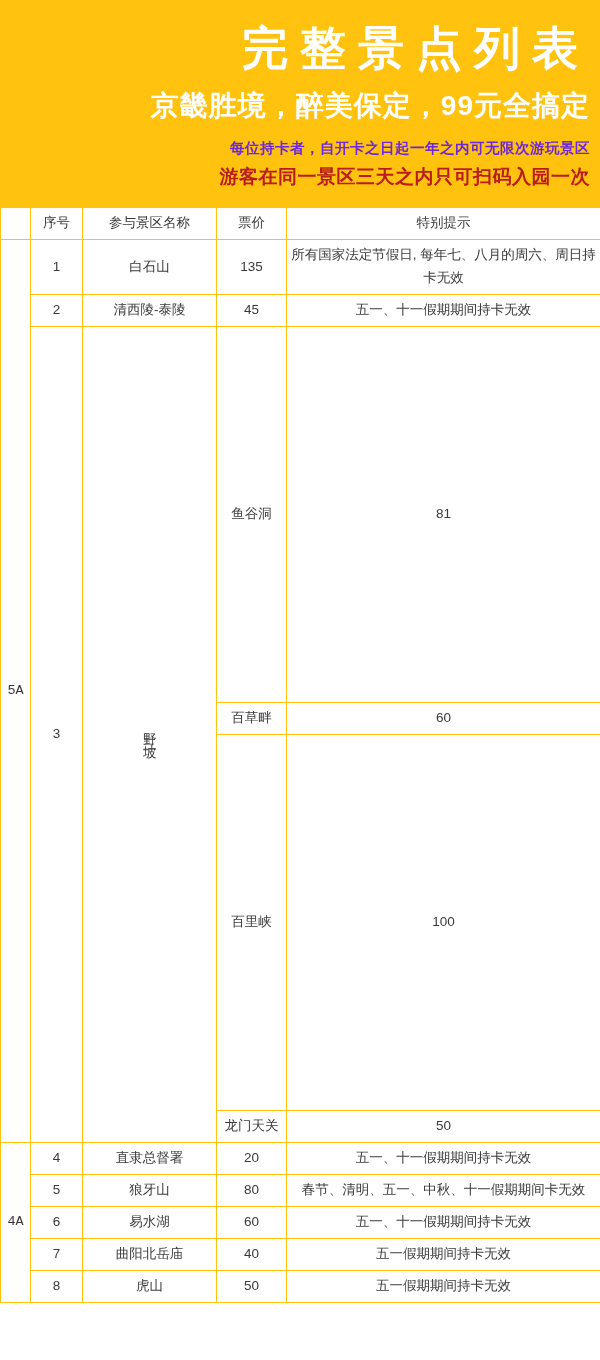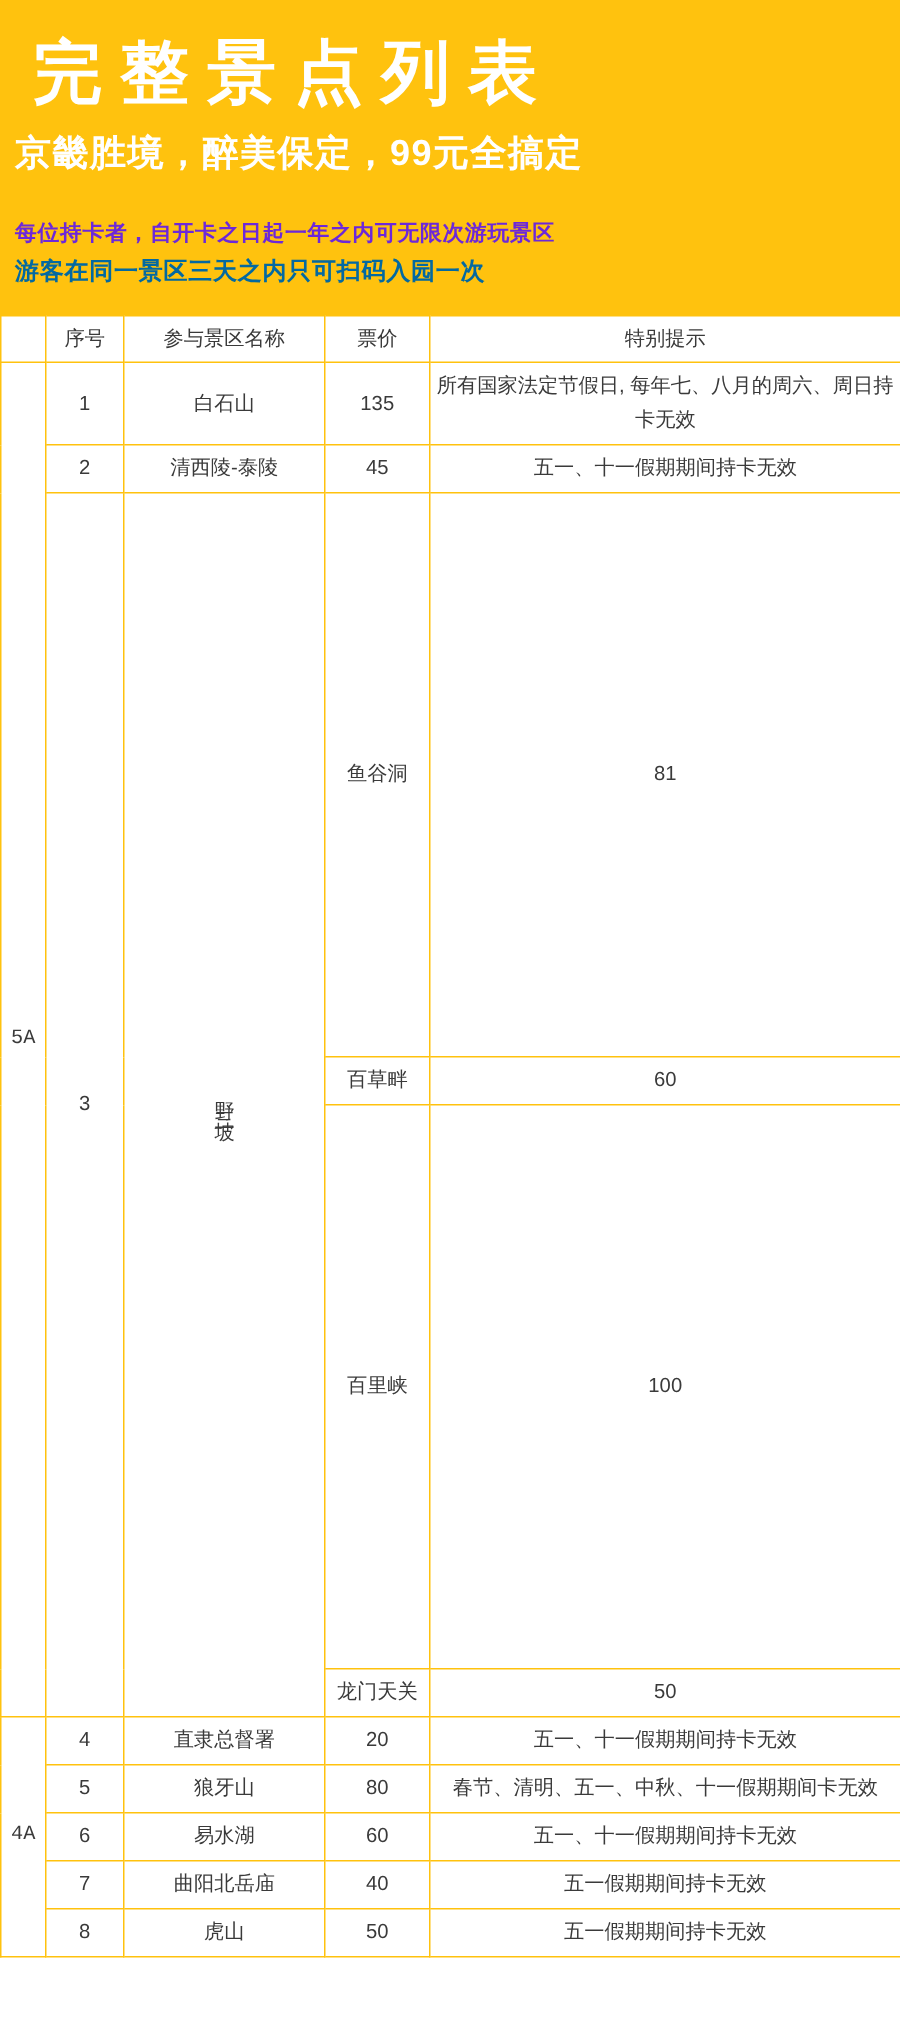--- a/index.html
+++ b/index.html
@@ -13,50 +13,50 @@
     width: 600px;
     min-height: 1360px;
     position: relative;
     background: #ffffff;
   }
 
   
   .header {
     background: #FFC20E;
     padding: 16px 10px 14px 10px;
-    text-align: left;
+    text-align: right;
   }
   .header-title {
     font-size: 46px;
     font-weight: bold;
     color: #ffffff;
     letter-spacing: 12px;
     line-height: 1.15;
     margin: 6px 0 14px 0;
     text-indent: 12px;
     font-family: "DejaVu Sans", "Liberation Sans", sans-serif;
   }
   .header-sub1 {
-    font-size: 24px;
+    font-size: 28px;
     font-weight: bold;
     color: #ffffff;
     letter-spacing: 1px;
-    margin-bottom: 26px;
+    margin-bottom: 14px;
     line-height: 1.2;
   }
   .header-sub2 {
     font-size: 14.5px;
     color: #6d28d9;
     font-weight: bold;
     line-height: 1.7;
     letter-spacing: 0.5px;
   }
   .header-sub3 {
-    font-size: 16px;
-    color: #0369a1;
+    font-size: 19px;
+    color: #b91c1c;
     font-weight: bold;
     line-height: 1.7;
     letter-spacing: 0.5px;
   }
 
   
   table.main {
     border-collapse: collapse;
     width: 600px;
     table-layout: fixed;

